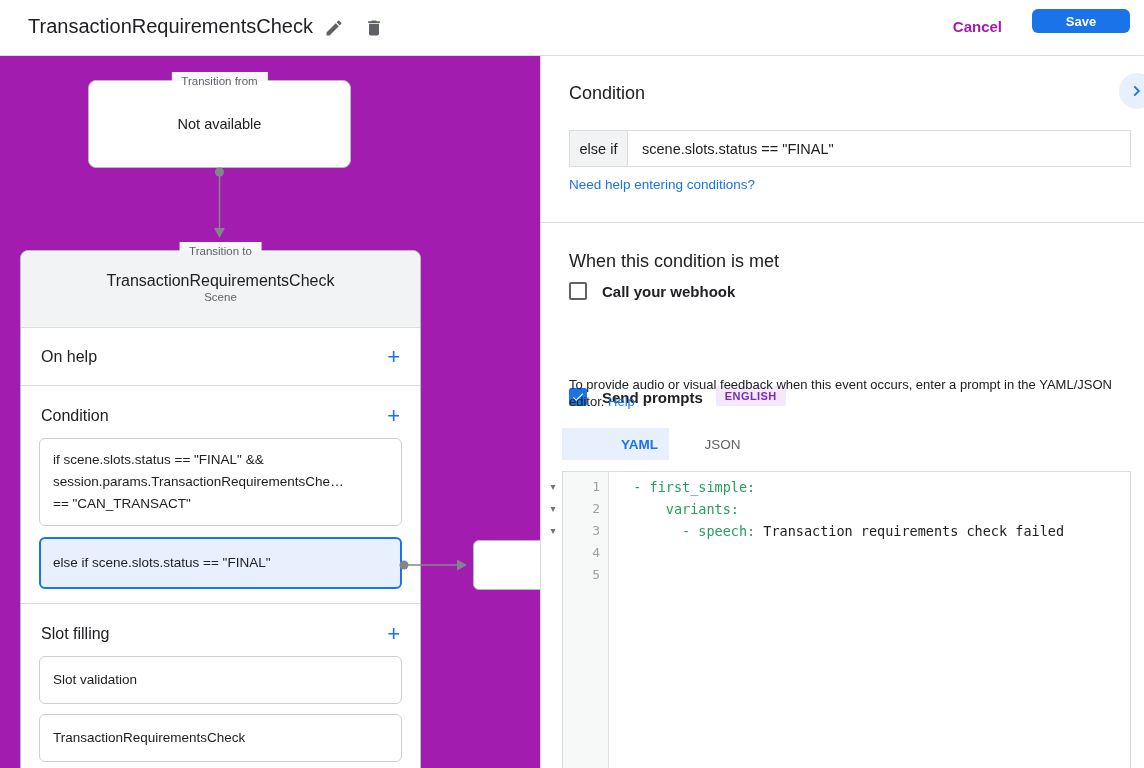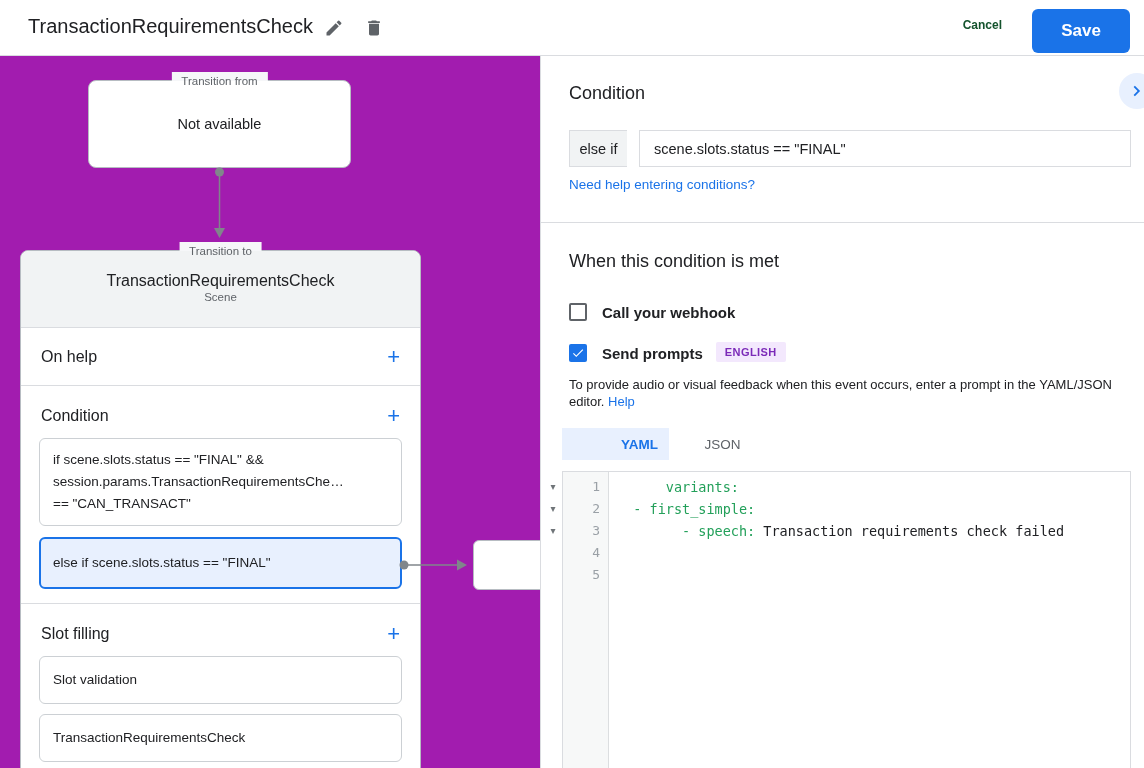--- a/index.html
+++ b/index.html
@@ -9,24 +9,24 @@
 
   
   .topbar { position:absolute; left:0; top:0; width:1144px; height:56px; background:#fff;
             border-bottom:1px solid #dadce0; z-index:30; }
   .page-title { position:absolute; left:28px; top:15px; font-size:20px; color:#202124; }
   .icon-btn { position:absolute; top:14px; width:28px; height:28px; border:none; background:transparent;
               cursor:pointer; display:flex; align-items:center; justify-content:center; }
   .icon-btn svg { fill:#5f6368; }
   .btn-edit { left:320px; }
   .btn-delete { left:360px; }
-  .cancel-link { position:absolute; right:142px; top:18px; font-size:12px; font-weight:bold;
-                 color:#14532d; background:none; border:none; cursor:pointer; }
-  .save-btn { position:absolute; right:14px; top:9px; width:98px; height:44px; background:#1a73e8;
-              color:#fff; font-size:17px; font-weight:bold; border:none; border-radius:6px; cursor:pointer; }
+  .cancel-link { position:absolute; right:142px; top:18px; font-size:15px; font-weight:bold;
+                 color:#a21caf; background:none; border:none; cursor:pointer; }
+  .save-btn { position:absolute; right:14px; top:9px; width:98px; height:24px; background:#1a73e8;
+              color:#fff; font-size:13px; font-weight:bold; border:none; border-radius:6px; cursor:pointer; }
 
   
   .canvas { position:absolute; left:0; top:56px; width:540px; height:712px; background:#a21caf; overflow:hidden; }
 
   .flow-legend { position:absolute; top:-9px; left:50%; transform:translateX(-50%); white-space:nowrap;
                  font-size:11.5px; color:#5f6368; padding:2px 10px 0; line-height:14px; }
   .legend-white { background:linear-gradient(to bottom, #f6f7f9 55%, #ffffff 55%); }
   .legend-gray  { background:linear-gradient(to bottom, #f6f7f9 55%, #f1f3f4 55%); }
 
   .from-box { position:absolute; left:88px; top:24px; width:263px; height:88px; background:#fff;
@@ -61,40 +61,40 @@
                 border:1px solid #b7bcc2; border-radius:6px; }
 
   
   .panel { position:absolute; left:540px; top:56px; width:604px; height:712px; background:#fff;
            border-left:1px solid #dadce0; }
   .panel-title { position:absolute; left:28px; top:27px; font-size:18px; color:#202124; }
   .expand-btn { position:absolute; left:578px; top:17px; width:36px; height:36px; border-radius:50%;
                 background:#e8f0fe; border:none; cursor:pointer; display:flex; align-items:center; justify-content:center; }
   .expand-btn svg { fill:#1a73e8; }
 
-  .cond-input-row { position:absolute; left:28px; top:74px; width:562px; height:37px; display:flex;gap:12px; }
+  .cond-input-row { position:absolute; left:28px; top:74px; width:562px; height:37px; display:flex; }
   .cond-prefix { background:#f1f3f4; border:1px solid #dadce0; border-right:none; width:58px;
                  display:flex; align-items:center; justify-content:center; font-size:14.5px; color:#202124; }
   .cond-input { flex:1; border:1px solid #dadce0; background:#fff; font-size:14.5px; color:#202124;
                 padding:0 14px; font-family:"Liberation Sans", sans-serif; outline:none; }
 
   .help-link { position:absolute; left:28px; top:121px; font-size:13.5px; color:#1a73e8; text-decoration:none; }
   .panel-divider { position:absolute; left:0; top:166px; width:604px; height:1px; background:#dadce0; }
 
   .when-title { position:absolute; left:28px; top:195px; font-size:18px; color:#202124; }
 
   .check-row { position:absolute; left:28px; display:flex; align-items:center; }
-  .check-row.webhook { top:247px;text-align:right; }
+  .check-row.webhook { top:226px;text-align:right; }
   .check-row.prompts { top:286px;align-items:flex-end; }
   .checkbox { width:18px; height:18px; border-radius:2px; flex:none; cursor:pointer; }
   .checkbox.unchecked { border:2px solid #5f6368; background:#fff; }
   .checkbox.checked { background:#1a73e8; display:flex; align-items:center; justify-content:center; }
   .check-label { font-size:15px; font-weight:bold; color:#202124; margin-left:15px; }
   .lang-badge { margin-left:13px; background:#f3e8fd; color:#7b2ab8; font-size:11px; font-weight:bold;
-                letter-spacing:.4px; padding:4px 9px; border-radius:2px; }
+                letter-spacing:.4px; padding:4px 9px; border-radius:2px;margin-top:44px; }
 
   .prompt-desc { position:absolute; left:28px; top:320px; width:578px; font-size:13px; line-height:17px; color:#202124; }
   .inline-link { color:#1a73e8; text-decoration:none; }
 
   .tabs { position:absolute; left:21px; top:372px; display:flex; }
   .tab { width:107px; height:32px; display:flex; align-items:center; justify-content:center;
          font-size:13.5px; cursor:pointer; }
   .tab.active { background:#e8f0fe; color:#1a73e8; font-weight:bold;padding-left:48px; }
   .tab.inactive { color:#5f6368; }
 
@@ -237,22 +237,22 @@
 
     <div class="editor">
       <div class="gutter-col" id="gutter-col">
           <div class="ln">1</div>
           <div class="ln">2</div>
           <div class="ln">3</div>
           <div class="ln">4</div>
           <div class="ln">5</div>
         </div>
       <div class="code-col" id="code-col">
+          <div class="code-line"><span class="seg-key">  - first_simple:</span></div>
           <div class="code-line"><span class="seg-key">      variants:</span></div>
-          <div class="code-line"><span class="seg-key">  - first_simple:</span></div>
           <div class="code-line"><span class="seg-key">        - speech:</span><span class="seg-val"> Transaction requirements check failed</span></div>
           <div class="code-line"></div>
         </div>
     </div>
     <div class="fold-col" id="fold-col">
         <span class="fold-icon" style="top: 0px;">▾</span>
         <span class="fold-icon" style="top: 22px;">▾</span>
         <span class="fold-icon" style="top: 44px;">▾</span>
       </div>
   </div>

